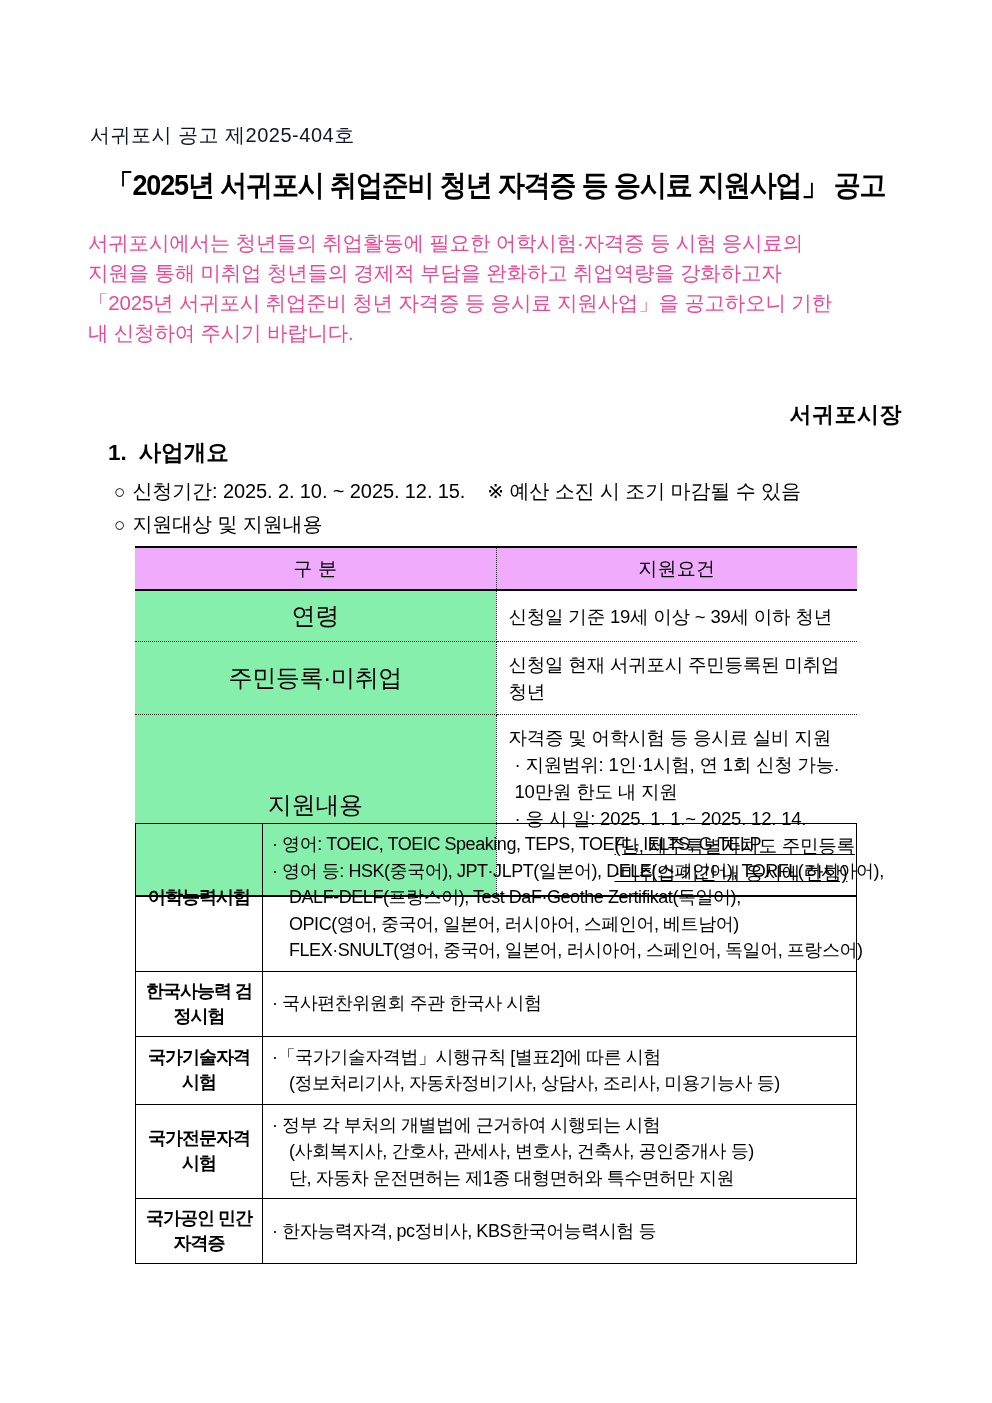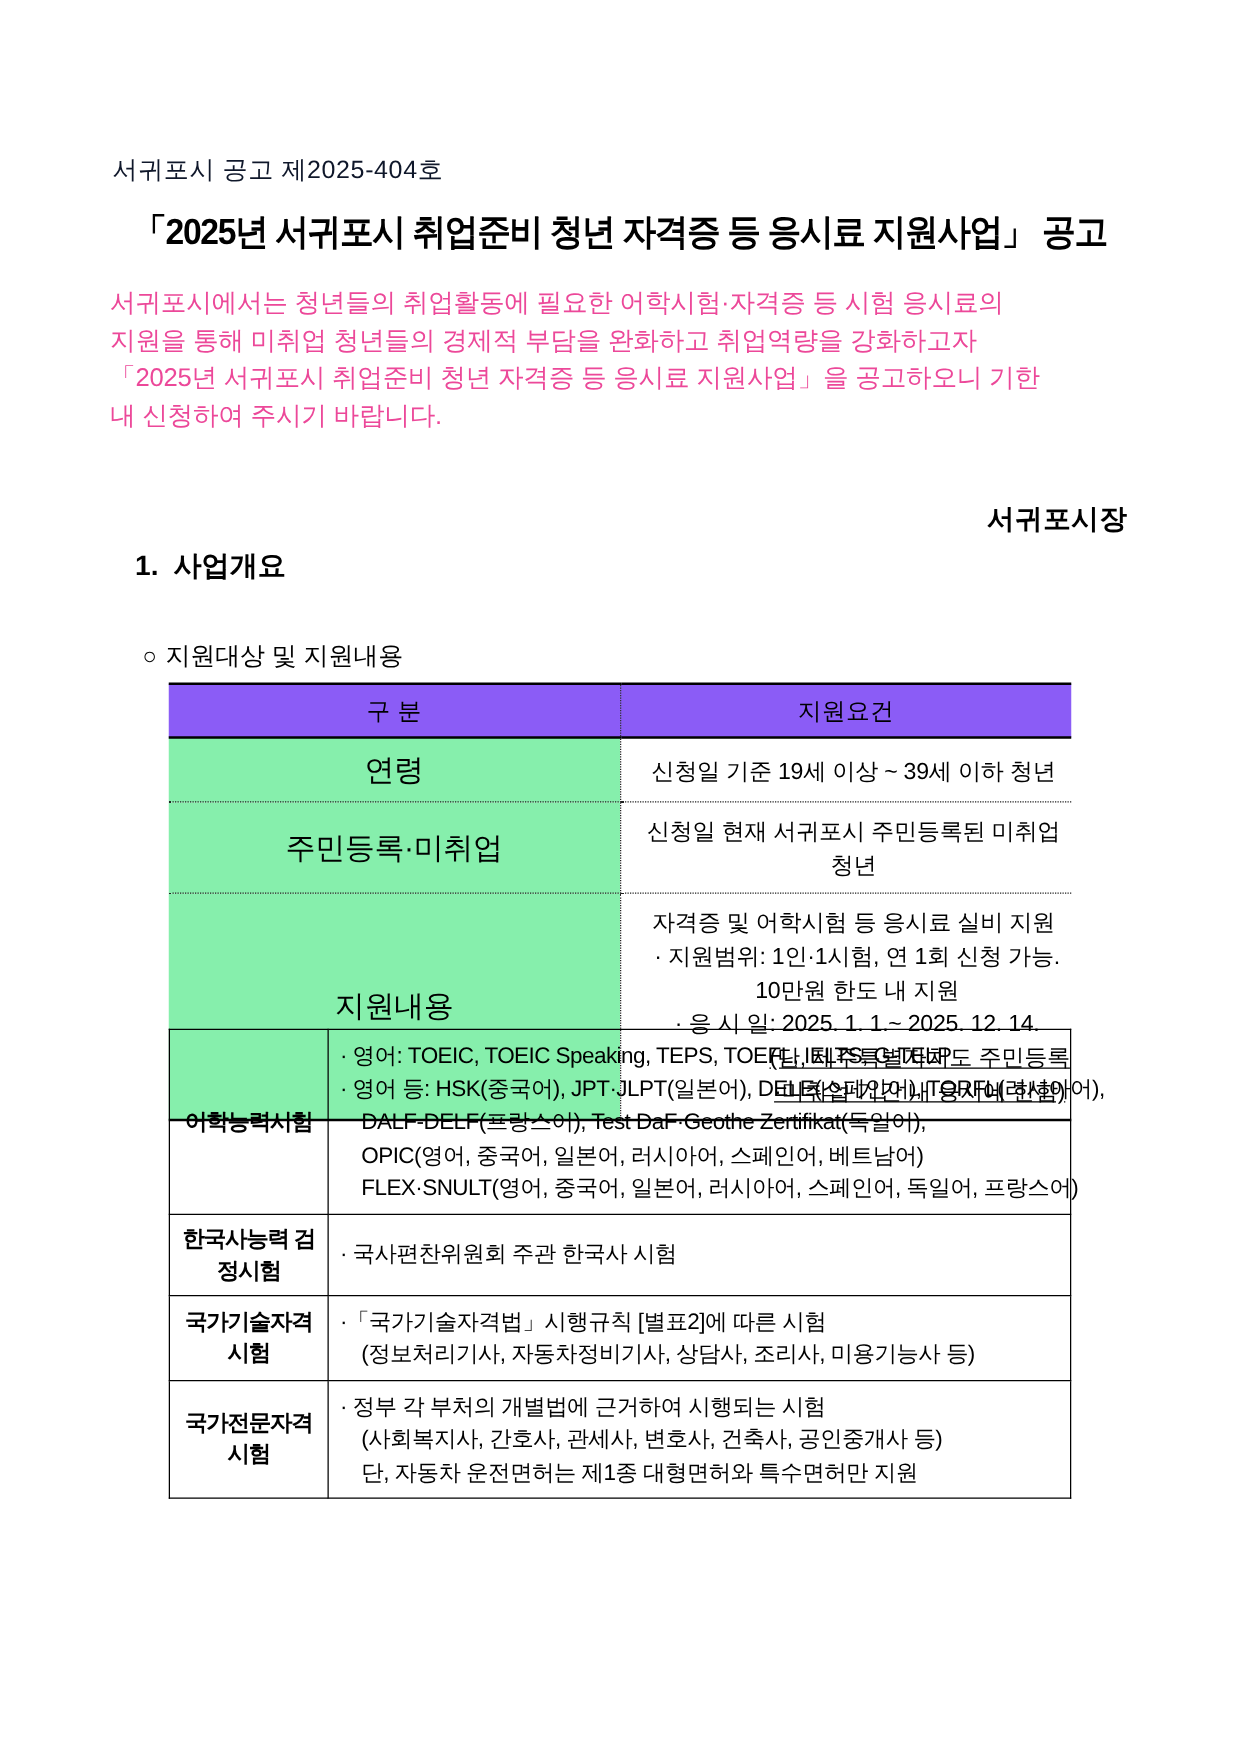--- a/index.html
+++ b/index.html
@@ -118,21 +118,21 @@
   .tbl1 {
     position: absolute;
     left: 135px;
     top: 546px;
     width: 722px;
     border-collapse: collapse;
     table-layout: fixed;
     font-size: 18.5px;
   }
   .tbl1 thead th {
-    background: #8b5cf6;
+    background: #f0abfc;
     border: none;
     border-top: 2.2px solid #000;
     border-bottom: 1px solid #000;
     padding: 8px 0 7px;
     font-weight: normal;
     font-size: 19px;
     text-align: center;
     letter-spacing: 0.3px;
   }
   .tbl1 thead th.c1 { border-right: 1px dotted #333; }
@@ -152,21 +152,20 @@
     border-right: 1.6px dotted #222;
     font-size: 24px;
     letter-spacing: -0.3px;
     padding-left: 2px;
     padding-right: 2px;
   }
   .tbl1 td.v {
     padding-left: 12px;
     line-height: 27px;
     letter-spacing: -0.2px;
-    text-align: center;
   }
   .tbl1 td.v .sub { display: block; padding-left: 6px; }
   .tbl1 td.v .sub2 { display: block; padding-left: 106px; }
   .tbl1 .uline { text-decoration: underline; text-underline-offset: 2px; }
 
   
   .sub-head {
     position: absolute;
     left: 128px;
     top: 785px;
@@ -258,20 +257,23 @@
     <span class="ln">내 신청하여 주시기 바랍니다.</span>
   </div>
 
 
   <div class="signer">서귀포시장</div>
 
   <div class="sec-head">
     <span class="num">1.</span><span>사업개요</span>
   </div>
 
+  <div class="bullet-line" id="bl1">
+    <span class="circ">○</span><span>신청기간: 2025. 2. 10. ~ 2025. 12. 15.</span><span class="note">※ 예산 소진 시 조기 마감될 수 있음</span>
+  </div>
   <div class="bullet-line" id="bl2">
     <span class="circ">○</span><span>지원대상 및 지원내용</span>
   </div>
 
   <table class="tbl1">
     <thead>
       <tr>
         <th class="c1">구    분</th>
         <th>지원요건</th>
       </tr>
@@ -333,17 +335,26 @@
         <td class="k">
           <span class="l">국가전문자격</span>
           <span class="l">시험</span>
         </td>
         <td class="v">
           <span class="l">· 정부 각 부처의 개별법에 근거하여 시행되는 시험</span>
           <span class="l ind">(사회복지사, 간호사, 관세사, 변호사, 건축사, 공인중개사 등)</span>
           <span class="l ind">단, 자동차 운전면허는 제1종 대형면허와 특수면허만 지원</span>
         </td>
       </tr>
+      <tr>
+        <td class="k">
+          <span class="l">국가공인</span>
+          <span class="l">민간자격증</span>
+        </td>
+        <td class="v">
+          <span class="l">· 한자능력자격, pc정비사, KBS한국어능력시험 등</span>
+        </td>
+      </tr>
     </tbody>
   </table>
 
 
 </div>
 
 </body></html>

